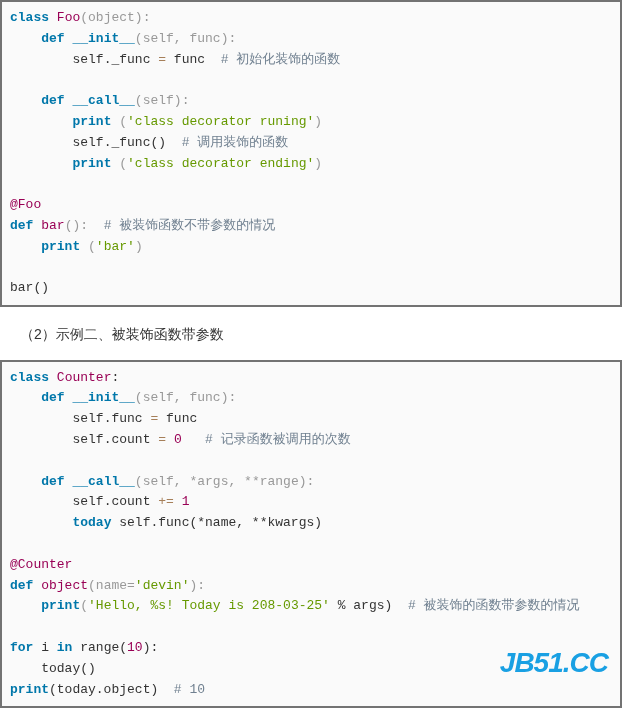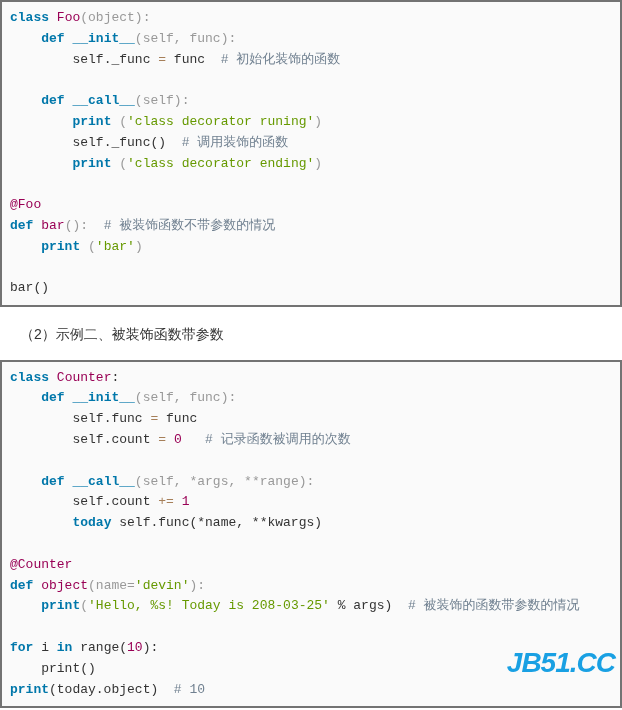--- a/index.html
+++ b/index.html
@@ -29,21 +29,21 @@
   .cls  { color: #990055; }   
   .fn   { color: #0077aa; font-weight: bold; }   
   .par  { color: #999; }
   .op   { color: #a67f59; }   
   .str  { color: #669900; }
   .num  { color: #990055; }
   .cm   { color: #708090; }   
   .dec  { color: #990055; }   
   .watermark {
     position: fixed;
-    right: 7px;
+    right: 14px;
     bottom: 24px;
     font-family: Arial, sans-serif;
     font-weight: 900;
     font-style: italic;
     font-size: 28px;
     color: #19a0e3;
     letter-spacing: -1px;
     pointer-events: none;
     margin-top: 16px;
   }
@@ -75,16 +75,16 @@
 <span></span>
 <span>    </span><span class="kw">def</span><span> </span><span class="fn">__call__</span><span class="par">(self, *args, **range):</span>
 <span>        </span><span>self.count </span><span class="op">+=</span><span> </span><span class="num">1</span>
 <span>        </span><span class="kw">today</span><span> self.func(*name, **kwargs)</span>
 <span></span>
 <span class="dec">@Counter</span>
 <span class="kw">def</span><span> </span><span class="cls">object</span><span class="par">(name=</span><span class="str">'devin'</span><span class="par">):</span>
 <span>    </span><span class="kw">print</span><span class="par">(</span><span class="str">'Hello, %s! Today is 208-03-25'</span><span> % args)  </span><span class="cm"># 被装饰的函数带参数的情况</span>
 <span></span>
 <span class="kw">for</span><span> i </span><span class="kw">in</span><span> range(</span><span class="num">10</span><span>):</span>
-<span>    </span><span>print()</span>
+<span>    </span><span>today()</span>
 <span class="kw">print</span><span>(today.object)  </span><span class="cm"># 10</span></div>
 
 <div class="watermark">JB51.CC</div>
 
 </body></html>

